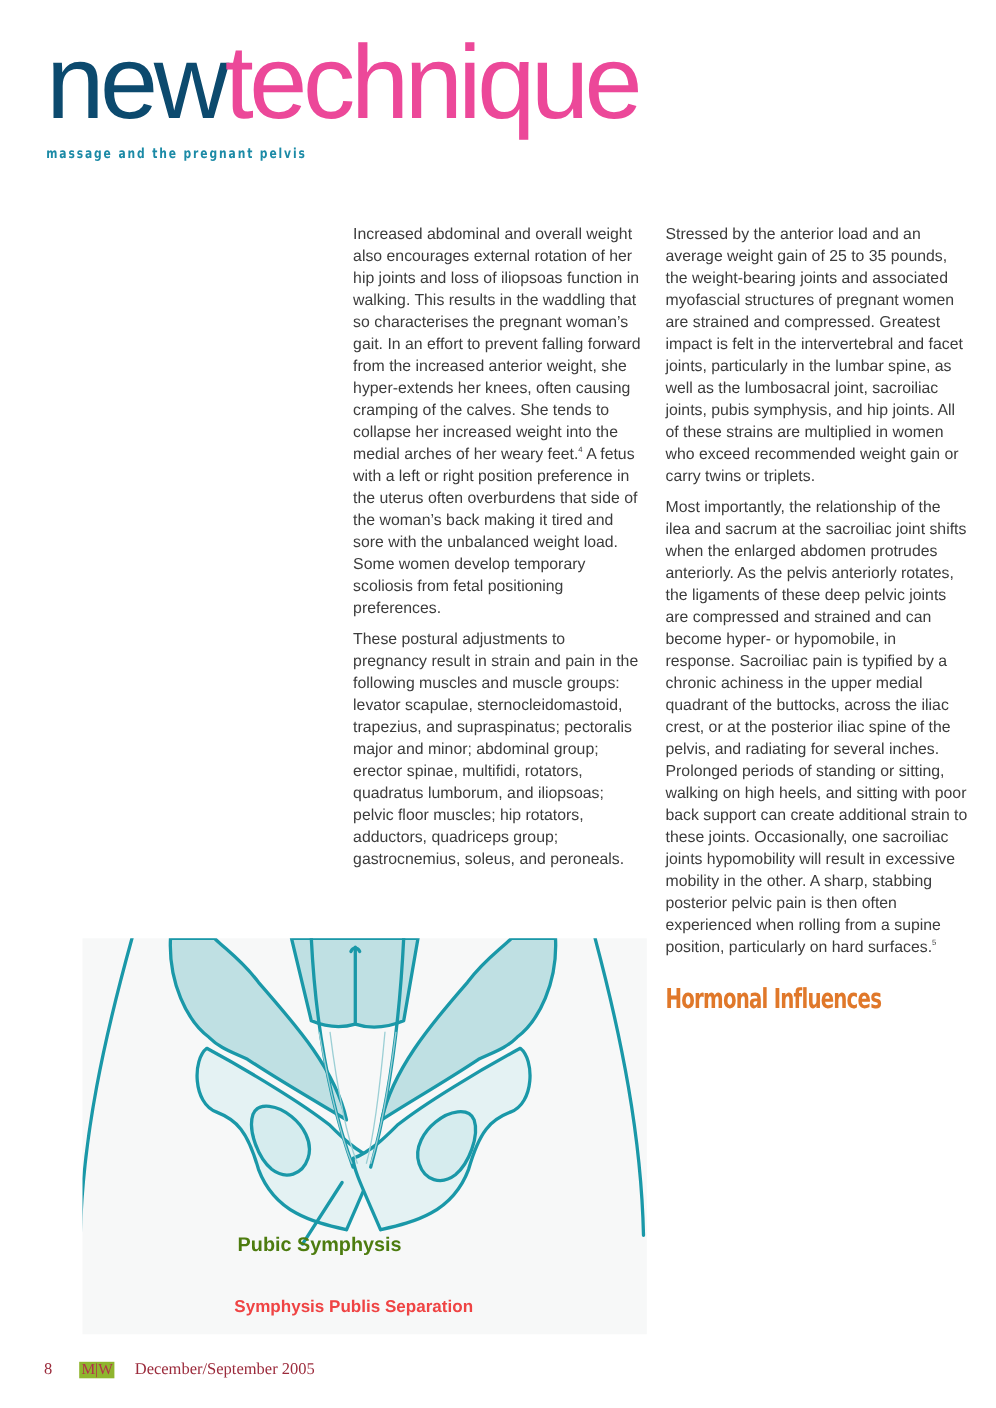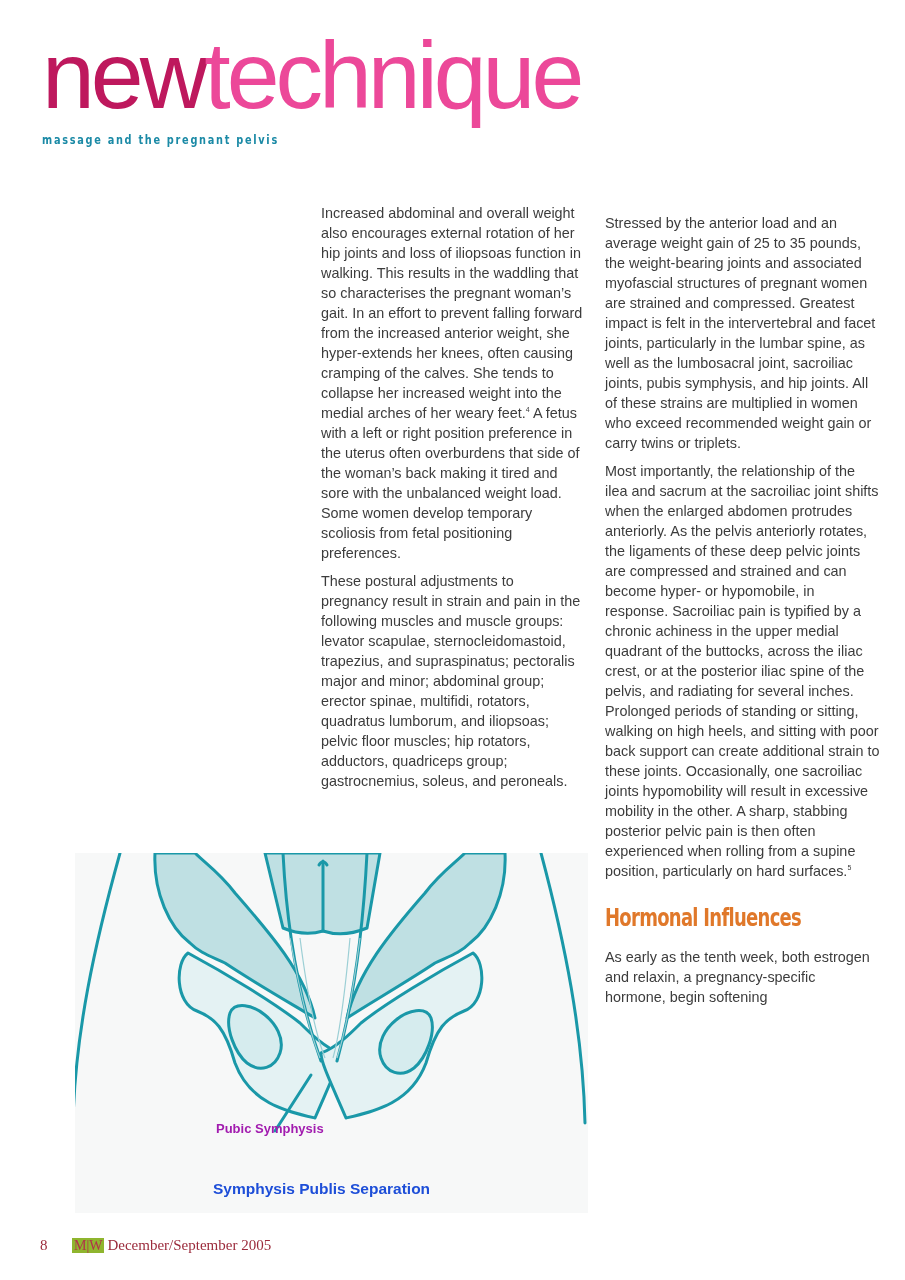--- a/index.html
+++ b/index.html
@@ -1,59 +1,58 @@
 <!DOCTYPE html>
 <html><head>
 <meta charset="utf-8">
 <style>
   html, body { margin:0; padding:0; background:#ffffff; }
   body { width:905px; height:1280px; position:relative; overflow:hidden;
          font-family:"Liberation Sans", sans-serif; color:#3a3a3a; }
   .masthead { position:absolute; left:42px; top:28px; font-family:"Liberation Sans", sans-serif;
               font-weight:300; font-size:95px; letter-spacing:-4px; line-height:1; }
-  .masthead .new { color:#be185d; }
+  .masthead .new { color:#0c4a6e; }
   .masthead .tech { color:#ec4899; }
   .masthead span { -webkit-text-stroke:0; font-weight:normal; }
   .kicker { position:absolute; left:42px; top:132px; color:#1b8aa6;
             font-family:"DejaVu Sans", sans-serif; font-weight:bold; font-size:12.5px;
             letter-spacing:2.2px; transform:scaleX(0.78); transform-origin:left top; white-space:nowrap; }
   .col { position:absolute; font-size:14.4px; line-height:20px; color:#3c3c3c; }
   .col p { margin:0 0 8px 0; }
   .col1 { left:321px; top:203px; width:262px; }
-  .col2 { left:605px; top:213px; width:275px; }
+  .col2 { left:605px; top:203px; width:275px; }
   sup { font-size:7px; vertical-align:6px; line-height:0; }
   .heading { color:#e0782a; font-family:"DejaVu Sans", sans-serif; font-weight:bold;
              font-size:25px; letter-spacing:-1px; transform:scaleX(0.72); transform-origin:left center;
              white-space:nowrap; margin:22px 0 14px 0; height:30px; line-height:30px; }
   .figure { position:absolute; left:75px; top:853px; width:513px; height:360px; background:#f7f8f8; }
   .figure svg { position:absolute; left:0; top:0; }
-  .fig-label { position:absolute; left:141px; top:268px; font-weight:bold; font-size:13px; color:#a21caf; }
-  .fig-caption { position:absolute; left:138px; top:327px; font-weight:bold; font-size:15.5px; color:#1d4ed8; }
+  .fig-label { position:absolute; left:141px; top:268px; font-weight:bold; font-size:18px; color:#4d7c0f; }
+  .fig-caption { position:absolute; left:138px; top:327px; font-weight:bold; font-size:15.5px; color:#ef4444; }
   .footer { position:absolute; left:40px; top:1237px; font-family:"Liberation Serif", serif;
             font-size:15px; color:#9b2a3b; white-space:nowrap; }
   .footer .pagenum { display:inline-block; width:32px; }
-  .footer .logo { background:#8fb52e; color:#b2304a; padding:0 2px; margin-right:3px; font-size:14px; }
+  .footer .logo { background:#8fb52e; color:#b2304a; padding:0 2px; margin-right:18px; font-size:14px; }
 </style>
 </head>
 <body>
 
 <div class="masthead"><span class="new">new</span><span class="tech">technique</span></div>
 
 <div class="kicker">massage and the pregnant pelvis</div>
 
 <div class="col col1">
   <p><span>Increased abdominal and overall weight also encourages external rotation of her hip joints and loss of iliopsoas function in walking. This results in the waddling that so characterises the pregnant woman’s gait. In an effort to prevent falling forward from the increased anterior weight, she hyper-extends her knees, often causing cramping of the calves. She tends to collapse her increased weight into the medial arches of her weary feet.</span><sup>4</sup><span> A fetus with a left or right position preference in the uterus often overburdens that side of the woman’s back making it tired and sore with the unbalanced weight load. Some women develop temporary scoliosis from fetal positioning preferences.</span></p>
   <p>These postural adjustments to pregnancy result in strain and pain in the following muscles and muscle groups: levator scapulae, sternocleidomastoid, trapezius, and supraspinatus; pectoralis major and minor; abdominal group; erector spinae, multifidi, rotators, quadratus lumborum, and iliopsoas; pelvic floor muscles; hip rotators, adductors, quadriceps group; gastrocnemius, soleus, and peroneals.</p>
 </div>
 
 <div class="col col2">
   <p>Stressed by the anterior load and an average weight gain of 25 to 35 pounds, the weight-bearing joints and associated myofascial structures of pregnant women are strained and compressed. Greatest impact is felt in the intervertebral and facet joints, particularly in the lumbar spine, as well as the lumbosacral joint, sacroiliac joints, pubis symphysis, and hip joints. All of these strains are multiplied in women who exceed recommended weight gain or carry twins or triplets.</p>
   <p><span>Most importantly, the relationship of the ilea and sacrum at the sacroiliac joint shifts when the enlarged abdomen protrudes anteriorly. As the pelvis anteriorly rotates, the ligaments of these deep pelvic joints are compressed and strained and can become hyper- or hypomobile, in response. Sacroiliac pain is typified by a chronic achiness in the upper medial quadrant of the buttocks, across the iliac crest, or at the posterior iliac spine of the pelvis, and radiating for several inches. Prolonged periods of standing or sitting, walking on high heels, and sitting with poor back support can create additional strain to these joints. Occasionally, one sacroiliac joints hypomobility will result in excessive mobility in the other. A sharp, stabbing posterior pelvic pain is then often experienced when rolling from a supine position, particularly on hard surfaces.</span><sup>5</sup></p>
   <div class="heading">Hormonal Influences</div>
-  <p>As early as the tenth week, both estrogen and relaxin, a pregnancy-specific hormone, begin softening</p>
 </div>
 
 <div class="figure">
   <svg width="513" height="360" viewBox="0 0 513 360">
     <g fill="none" stroke="#1a98a8" stroke-width="3" stroke-linecap="round" stroke-linejoin="round">
 
       <path d="M-2,270 C0,180 20,90 45,0"></path>
       <path d="M510,270 C508,180 490,90 466,0"></path>
     </g>
 

